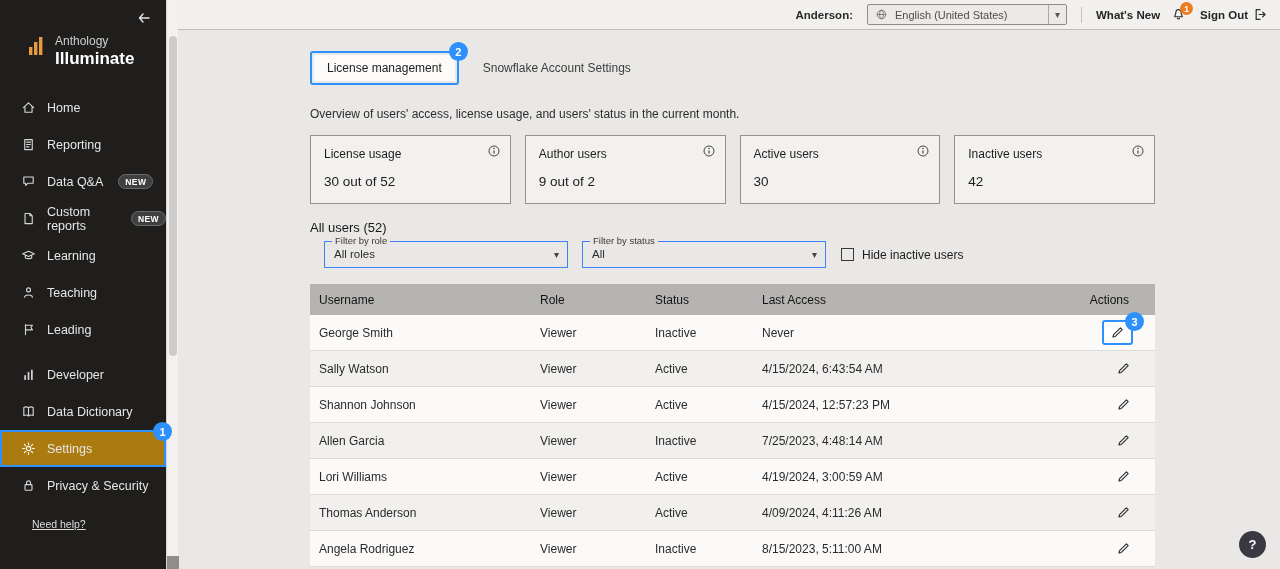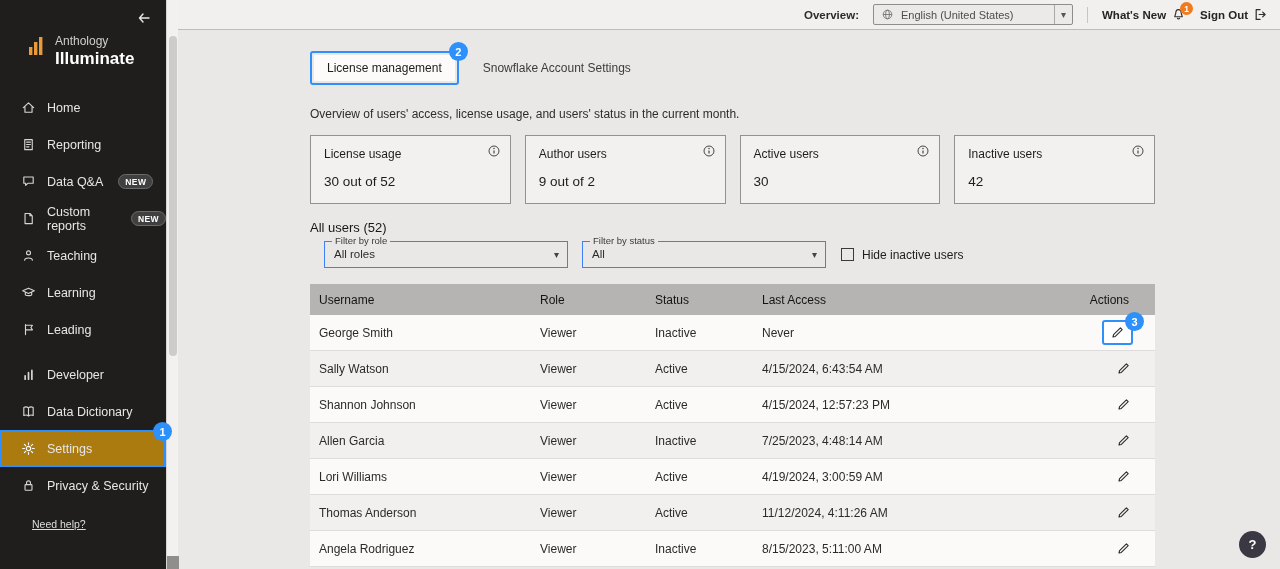--- a/index.html
+++ b/index.html
@@ -67,21 +67,21 @@
     display:flex; align-items:center; gap:7px; width:200px; height:21px;
     background:#eceae8; border:1px solid #8f8d8a; border-radius:2px;
     padding:0 0 0 7px; cursor:pointer;
   }
   .lang-value { flex:1; font-size:11px; color:#4f4d4b; white-space:nowrap; overflow:hidden; }
   .lang-caret {
     font-size:10px; color:#555; border-left:1px solid #aaa8a5;
     padding:0 6px; height:100%; display:flex; align-items:center;
   }
   .tb-divider { width:1px; height:16px; background:#c7c5c2; }
-  .whatsnew { display:flex; align-items:center; gap:5px; cursor:pointer; background:none; border:none; padding:0; }
+  .whatsnew { display:flex; align-items:center; gap:11px; cursor:pointer; background:none; border:none; padding:0; }
   .whatsnew-label, .signout-label { font-size:11.5px; font-weight:700; color:#242424; font-family:"Liberation Sans", sans-serif; }
   .wn-icon-wrap { position:relative; display:inline-flex; line-height:0; }
   .notif-dot {
     position:absolute; top:-5px; right:-7px; width:13px; height:13px; border-radius:50%;
     background:#ee7b1e; color:#fff; font-size:8.5px; font-weight:700;
     display:flex; align-items:center; justify-content:center;
   }
   .signout { display:flex; align-items:center; gap:5px; cursor:pointer; background:none; border:none; padding:0; }
 
   
@@ -203,31 +203,31 @@
       <div class="mitem">
         <svg viewBox="0 0 16 16" width="15" height="15" fill="none" stroke="#d6d6d6" stroke-width="1.2" stroke-linecap="round" stroke-linejoin="round">
             <path d="M4.3 2.6h5.2L12 5.1v8.3H4.3zM9.5 2.6v2.5H12"></path>
           </svg>
         <span>Custom reports</span>
         <span class="badge-new">NEW</span>
       </div>
 
       <div class="mitem">
         <svg viewBox="0 0 16 16" width="15" height="15" fill="none" stroke="#d6d6d6" stroke-width="1.2" stroke-linecap="round" stroke-linejoin="round">
+            <path d="M1.8 6.2 8 3.4l6.2 2.8L8 9zM4.6 7.6v2.9c0 1.1 6.8 1.1 6.8 0V7.6"></path>
+          </svg>
+        <span>Learning</span>
+      </div>
+
+      <div class="mitem">
+        <svg viewBox="0 0 16 16" width="15" height="15" fill="none" stroke="#d6d6d6" stroke-width="1.2" stroke-linecap="round" stroke-linejoin="round">
             <circle cx="8" cy="5.2" r="2.1"></circle>
             <path d="M3.9 13c0-3.2 8.2-3.2 8.2 0"></path>
           </svg>
         <span>Teaching</span>
-      </div>
-
-      <div class="mitem">
-        <svg viewBox="0 0 16 16" width="15" height="15" fill="none" stroke="#d6d6d6" stroke-width="1.2" stroke-linecap="round" stroke-linejoin="round">
-            <path d="M1.8 6.2 8 3.4l6.2 2.8L8 9zM4.6 7.6v2.9c0 1.1 6.8 1.1 6.8 0V7.6"></path>
-          </svg>
-        <span>Learning</span>
       </div>
 
       <div class="mitem">
         <svg viewBox="0 0 16 16" width="15" height="15" fill="none" stroke="#d6d6d6" stroke-width="1.2" stroke-linecap="round" stroke-linejoin="round">
             <path d="M4.8 2.6v10.8M4.8 3.4h7.4L10.6 5.9l1.6 2.5H4.8"></path>
           </svg>
         <span>Leading</span>
       </div>
 
       <div class="mitem gap-before">
@@ -265,21 +265,21 @@
 
     <a class="help-link">Need help?</a>
   </aside>
 
   <div class="scrolltrack">
     <div class="scrollthumb"></div>
     <div class="scrollend"></div>
   </div>
 
   <header class="topbar">
-    <span class="lang-label">Overview:</span>
+    <span class="lang-label">Anderson:</span>
 
     <div class="lang-select">
       <svg width="13" height="13" viewBox="0 0 16 16" fill="none" stroke="#6a6a6a" stroke-width="1">
           <circle cx="8" cy="8" r="5.3"></circle>
           <ellipse cx="8" cy="8" rx="2.4" ry="5.3"></ellipse>
           <path d="M2.7 8h10.6"></path>
         </svg>
       <span class="lang-value">English (United States)</span>
       <span class="lang-caret">▾</span>
     </div>
@@ -460,21 +460,21 @@
                     <path d="M3.2 12.8l.6-2.5 7.3-7.3 1.9 1.9-7.3 7.3-2.5.6z" fill="none" stroke="#2e2e2e" stroke-width="1.2" stroke-linejoin="round"></path>
                   </svg>
                 </button>
             </div>
           </div>
 
           <div class="trow">
             <div class="c-user">Thomas Anderson</div>
             <div class="c-role">Viewer</div>
             <div class="c-status">Active</div>
-            <div class="c-access">11/12/2024, 4:11:26 AM</div>
+            <div class="c-access">4/09/2024, 4:11:26 AM</div>
             <div class="c-actions">
               <button class="pencil-btn">
                   <svg width="15" height="15" viewBox="0 0 16 16">
                     <path d="M3.2 12.8l.6-2.5 7.3-7.3 1.9 1.9-7.3 7.3-2.5.6z" fill="none" stroke="#2e2e2e" stroke-width="1.2" stroke-linejoin="round"></path>
                   </svg>
                 </button>
             </div>
           </div>
 
           <div class="trow">

